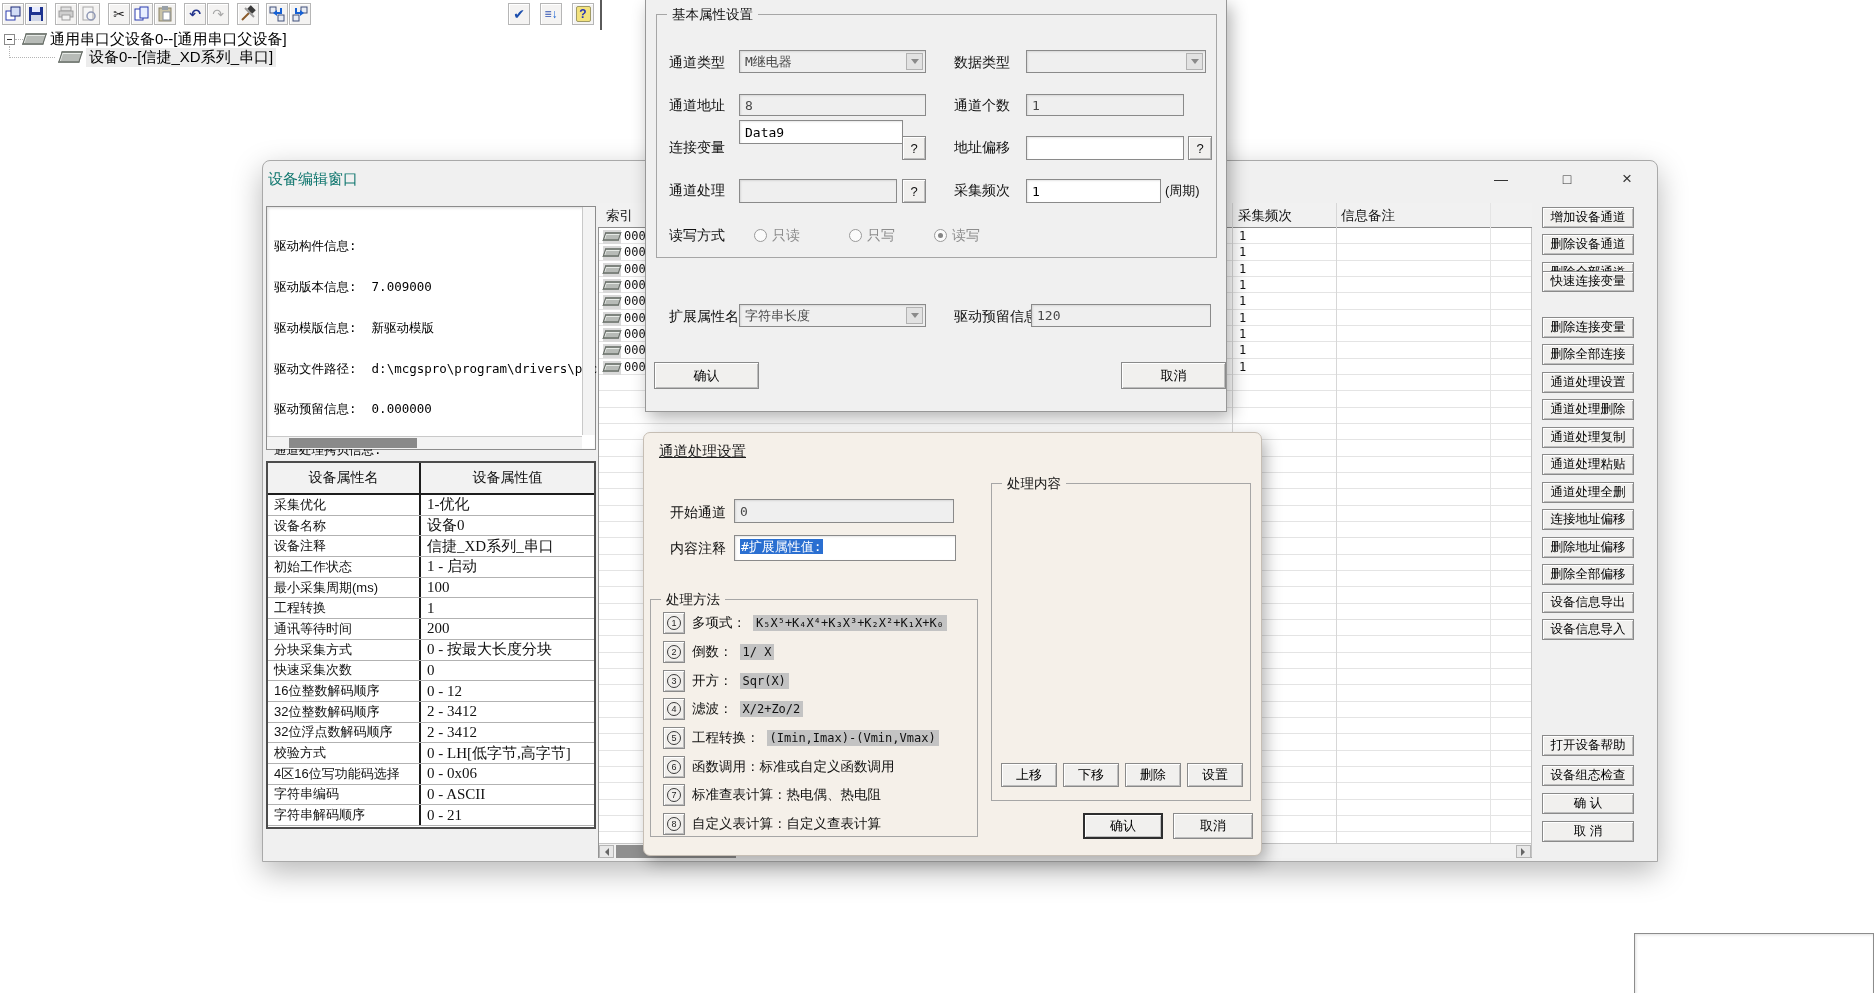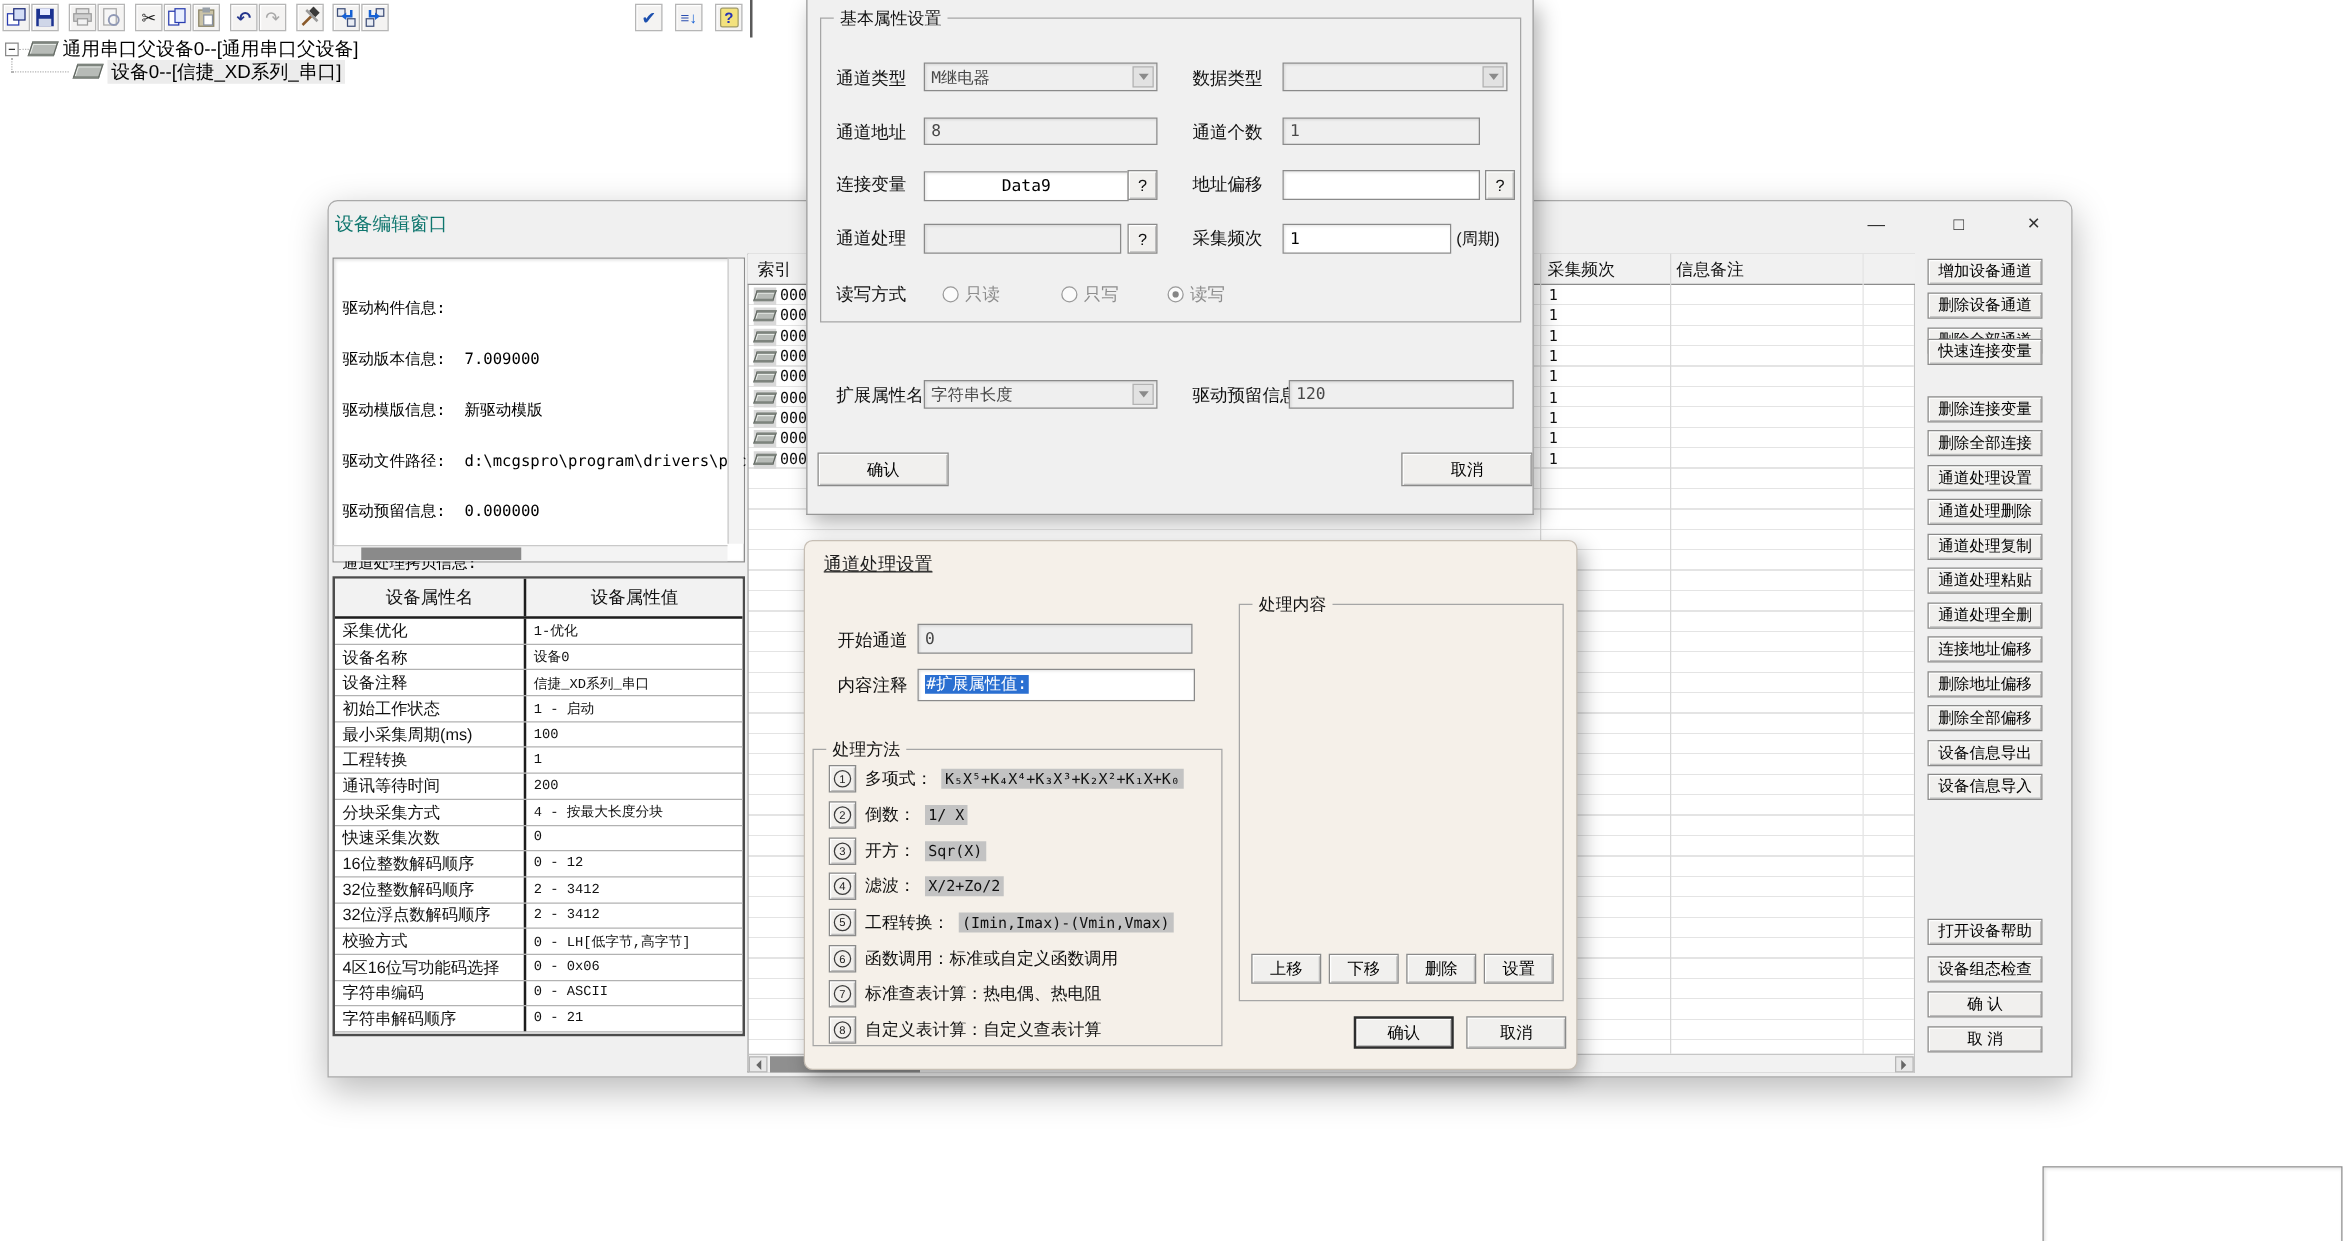--- a/index.html
+++ b/index.html
@@ -30,21 +30,21 @@
 .sbar-h .thumb{position:absolute;left:22px;top:1px;width:128px;height:10px;background:#8a8a8a}
 
 .ptable{position:absolute;left:266px;top:461px;width:330px;height:368px;background:#fff;border:2px solid #4c4c4c}
 .phead{display:flex;height:32px;border-bottom:2px solid #1d1d1d;background:#f2f2f2}
 .phead>div{display:flex;align-items:center;justify-content:center;font-size:14px}
 .pc1{width:153px;border-right:2px solid #1d1d1d}
 .pc2{flex:1}
 .prow{display:flex;height:20.7px;border-bottom:1px solid #b2b2b2;font-size:13px}
 .prow>div{display:flex;align-items:center;padding-left:6px;white-space:nowrap;overflow:hidden}
 .prow .pc1{border-right:2px solid #1d1d1d}
-.prow .pc2{font-family:Liberation Mono, monospace;font-size:11px}
+.prow .pc2{font-family:Liberation Serif, serif;font-size:15px}
 
 .ctable{position:absolute;left:598px;top:203px;width:934px;height:655px;background:#fff;border:1px solid #949494;border-right:1px solid #c4c4c4}
 .chead{position:absolute;left:598px;top:203px;width:934px;height:25px;background:#f1f1f1;border-bottom:1px solid #8c8c8c;font-size:13.5px}
 .chead span{position:absolute;top:4px}
 .cvline{position:absolute;top:203px;width:1px;height:640px;background:#d7d7d7}
 .crows{position:absolute;left:599px;top:228px;width:932px;height:615px;background:repeating-linear-gradient(to bottom,#fff 0px,#fff 15.3px,#e4e4e4 15.3px,#e4e4e4 16.33px)}
 .crow{position:absolute;left:599px;width:930px;height:16px;font:12px "DejaVu Sans Mono",monospace}
 .crow .ic{position:absolute;left:4px;top:2px;background:#d9d9d9;padding:0 1px}
 .crow .cidx{position:absolute;left:25px;top:1px}
 .crow .cfreq{position:absolute;left:640px;top:1px}
@@ -231,21 +231,21 @@
       <div class="prow">
           <div class="pc1">工程转换</div>
           <div class="pc2">1</div>
         </div>
       <div class="prow">
           <div class="pc1">通讯等待时间</div>
           <div class="pc2">200</div>
         </div>
       <div class="prow">
           <div class="pc1">分块采集方式</div>
-          <div class="pc2">4 - 按最大长度分块</div>
+          <div class="pc2">0 - 按最大长度分块</div>
         </div>
       <div class="prow">
           <div class="pc1">快速采集次数</div>
           <div class="pc2">0</div>
         </div>
       <div class="prow">
           <div class="pc1">16位整数解码顺序</div>
           <div class="pc2">0 - 12</div>
         </div>
       <div class="prow">
@@ -369,21 +369,21 @@
     <div class="ddl" style="left:93px;top:50px;width:187px;height:23px"><span>M继电器</span><span class="dd-arrow"></span></div>
     <span class="flabel" style="left:308px;top:54px">数据类型</span>
     <div class="ddl" style="left:380px;top:50px;width:180px;height:23px"><span></span><span class="dd-arrow"></span></div>
 
     <span class="flabel" style="left:23px;top:97px">通道地址</span>
     <input class="inp dis" style="left: 93px; top: 94px; width: 187px; height: 22px;" value="8">
     <span class="flabel" style="left:308px;top:97px">通道个数</span>
     <input class="inp dis" style="left: 380px; top: 94px; width: 158px; height: 22px;" value="1">
 
     <span class="flabel" style="left:23px;top:139px">连接变量</span>
-    <input class="inp" style="left: 93px; top: 137px; width: 164px; height: 24px; text-align: center;" value="Data9">
+    <input class="inp" style="left: 93px; top: 120px; width: 164px; height: 24px;" value="Data9">
     <div class="qbtn" style="left:256px;top:136px">?</div>
     <span class="flabel" style="left:308px;top:139px">地址偏移</span>
     <input class="inp" style="left: 380px; top: 136px; width: 158px; height: 24px;" value="">
     <div class="qbtn" style="left:542px;top:136px">?</div>
 
     <span class="flabel" style="left:23px;top:182px">通道处理</span>
     <input class="inp dis" style="left: 93px; top: 179px; width: 158px; height: 24px;" value="">
     <div class="qbtn" style="left:256px;top:179px">?</div>
     <span class="flabel" style="left:308px;top:182px">采集频次</span>
     <input class="inp" style="left: 380px; top: 179px; width: 135px; height: 24px;" value="1">

